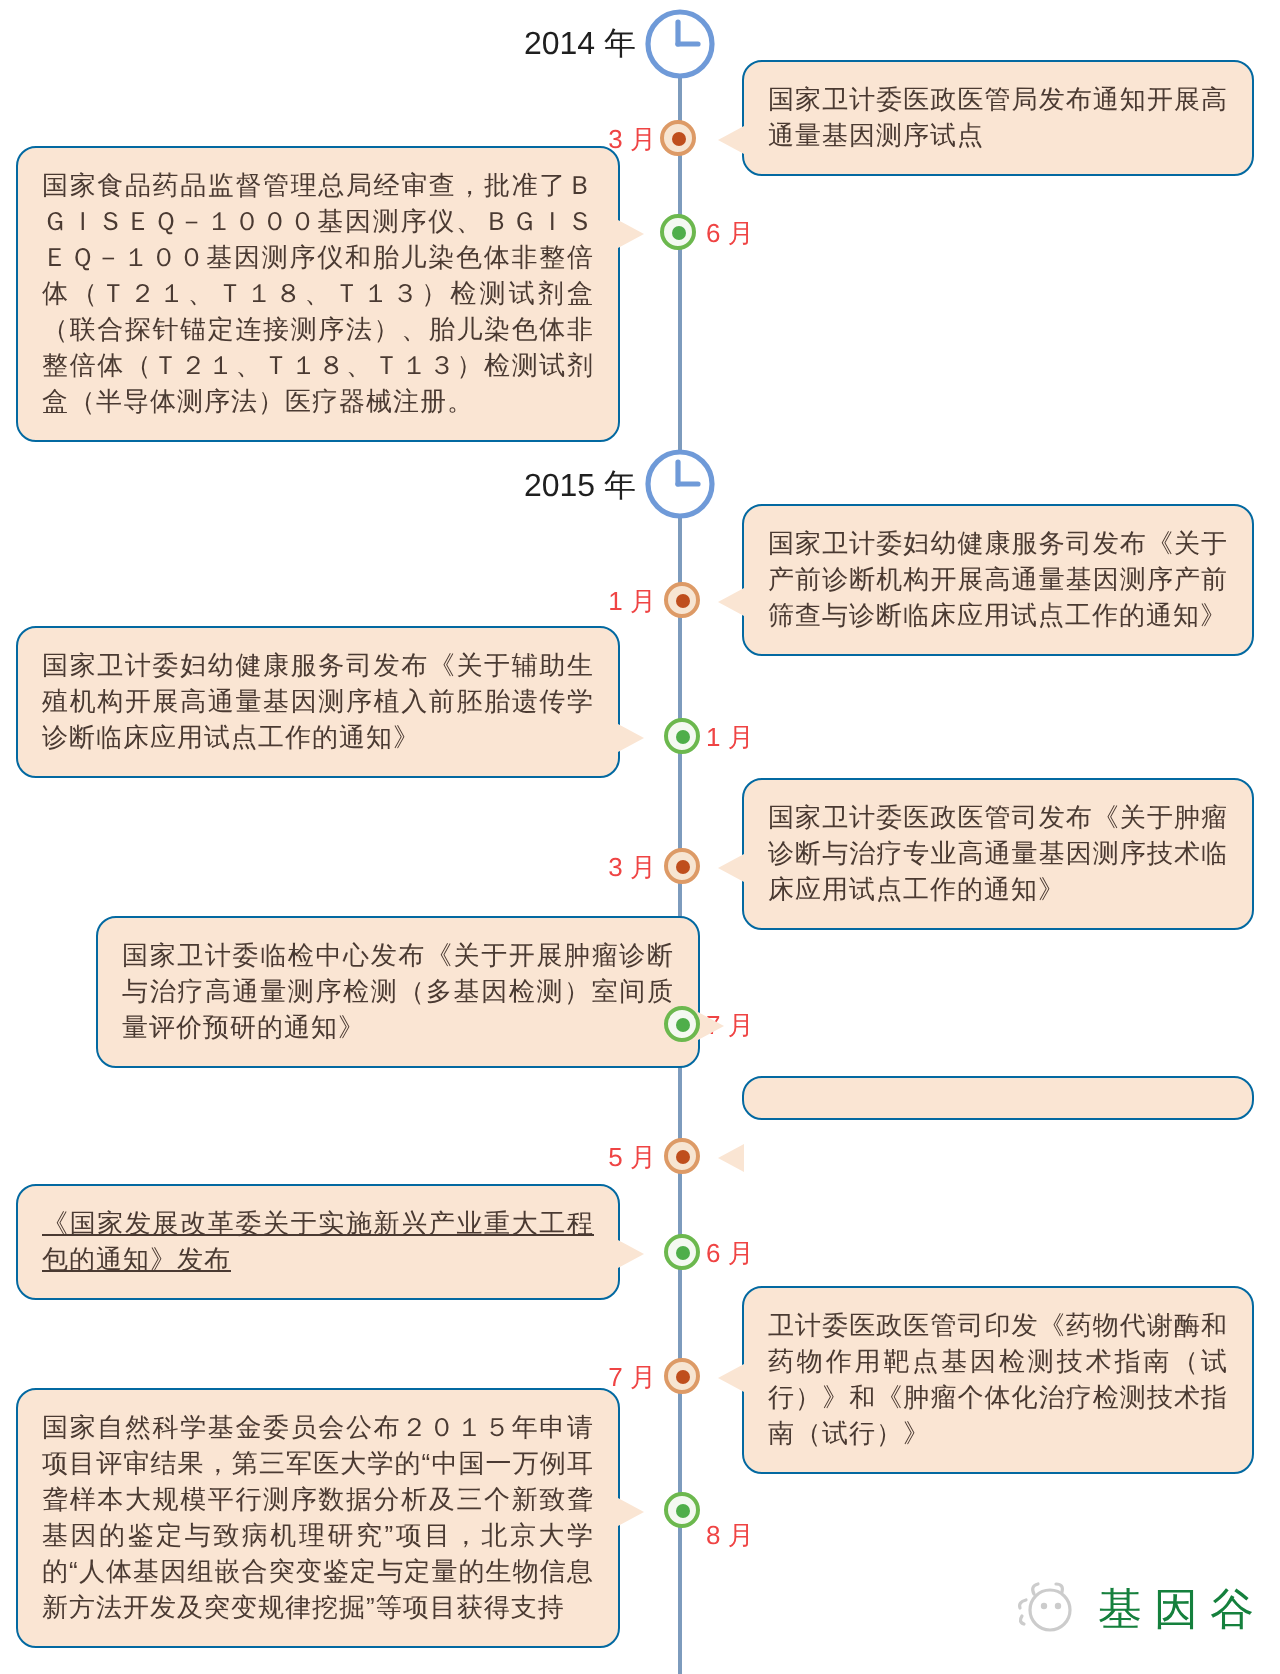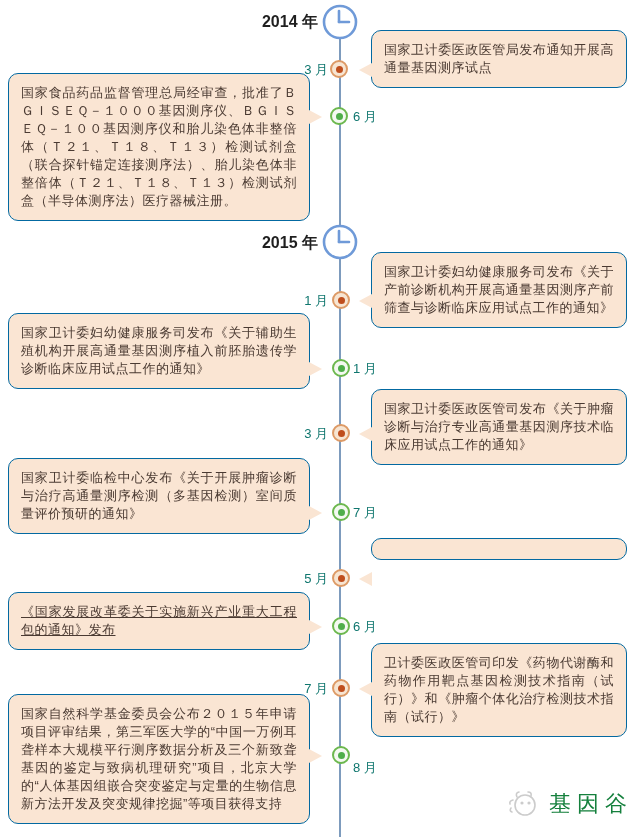--- a/index.html
+++ b/index.html
@@ -8,42 +8,42 @@
     overflow:hidden;
     font-family:"Liberation Sans","DejaVu Sans",sans-serif;
   }
   
   .axis{position:absolute;left:339px;top:20px;width:2px;height:817px;background:#7d9bbd;z-index:1;}
   
   .clock{position:absolute;width:38px;height:38px;z-index:3;}
   .clock-1{left:321px;top:3px;}
   .clock-2{left:321px;top:223px;}
   
-  .year{position:absolute;right:322px;font-size:16px;font-weight:bold;color:#1f1f1f;white-space:nowrap;z-index:2;}
+  .year{position:absolute;right:322px;font-size:16px;font-weight:normal;color:#1f1f1f;white-space:nowrap;z-index:2;}
   .year-1{top:12px;}
   .year-2{top:233px;}
   
   .dot{position:absolute;width:14px;height:14px;border-radius:50%;z-index:3;}
   .dot::after{content:"";position:absolute;left:50%;top:50%;width:7px;height:7px;margin:-3.5px 0 0 -3.5px;border-radius:50%;}
   .dot.orange{background:#f7e5d2;border:2px solid #dd9a66;}
   .dot.orange::after{background:#bf4e1d;}
   .dot.green{background:#f4f9f1;border:2px solid #6cb84e;}
   .dot.green::after{background:#4fae4a;}
   .d0{left:330px;top:60px;}
   .d1{left:330px;top:107px;}
   .d2{left:332px;top:291px;}
   .d3{left:332px;top:359px;}
   .d4{left:332px;top:424px;}
   .d5{left:332px;top:503px;}
   .d6{left:332px;top:569px;}
   .d7{left:332px;top:617px;}
   .d8{left:332px;top:679px;}
   .d9{left:332px;top:746px;}
   
-  .month{position:absolute;font-size:13px;color:#0f766e;white-space:nowrap;z-index:2;}
+  .month{position:absolute;font-size:13px;color:#ef4444;white-space:nowrap;z-index:2;}
   .month.lft{right:312px;text-align:right;}
   .month.rgt{left:353px;}
   .m0{top:61px;}  .m1{top:108px;}
   .m2{top:292px;} .m3{top:360px;}
   .m4{top:425px;} .m5{top:504px;}
   .m6{top:570px;} .m7{top:618px;}
   .m8{top:680px;} .m9{top:747px;margin-top:12px;}
   
   .bubble{
     position:absolute;background:#fae5d3;border:1px solid #0369a1;border-radius:10px;
@@ -53,21 +53,21 @@
   .bubble.rgt{left:371px;width:256px;}
   .bubble.lft{left:8px;width:302px;}
   .tail{position:absolute;width:0;height:0;border-top:7px solid transparent;border-bottom:7px solid transparent;}
   .bubble.rgt .tail{left:-13px;border-right:13px solid #fae5d3;}
   .bubble.lft .tail{right:-13px;border-left:13px solid #fae5d3;}
   .b0{top:30px;}  .b0 .tail{top:32px;}
   .b1{top:73px;}  .b1 .tail{top:36px;}
   .b2{top:252px;} .b2 .tail{top:41px;}
   .b3{top:313px;} .b3 .tail{top:48px;}
   .b4{top:389px;} .b4 .tail{top:37px;}
-  .b5{top:458px;} .b5 .tail{top:47px;}
+  .b5{top:458px;margin-left:40px;} .b5 .tail{top:47px;}
   .b6{top:538px;} .b6 .tail{top:33px;}
   .b7{top:592px;text-decoration:underline;} .b7 .tail{top:27px;}
   .b8{top:643px;} .b8 .tail{top:38px;}
   .b9{top:694px;} .b9 .tail{top:54px;}
   
   .watermark{position:absolute;left:505px;top:786px;display:flex;align-items:center;z-index:2;}
   .wm-text{font-size:22px;color:#15803d;letter-spacing:6px;margin-left:8px;white-space:nowrap;}
 </style>
 </head>
 <body>

